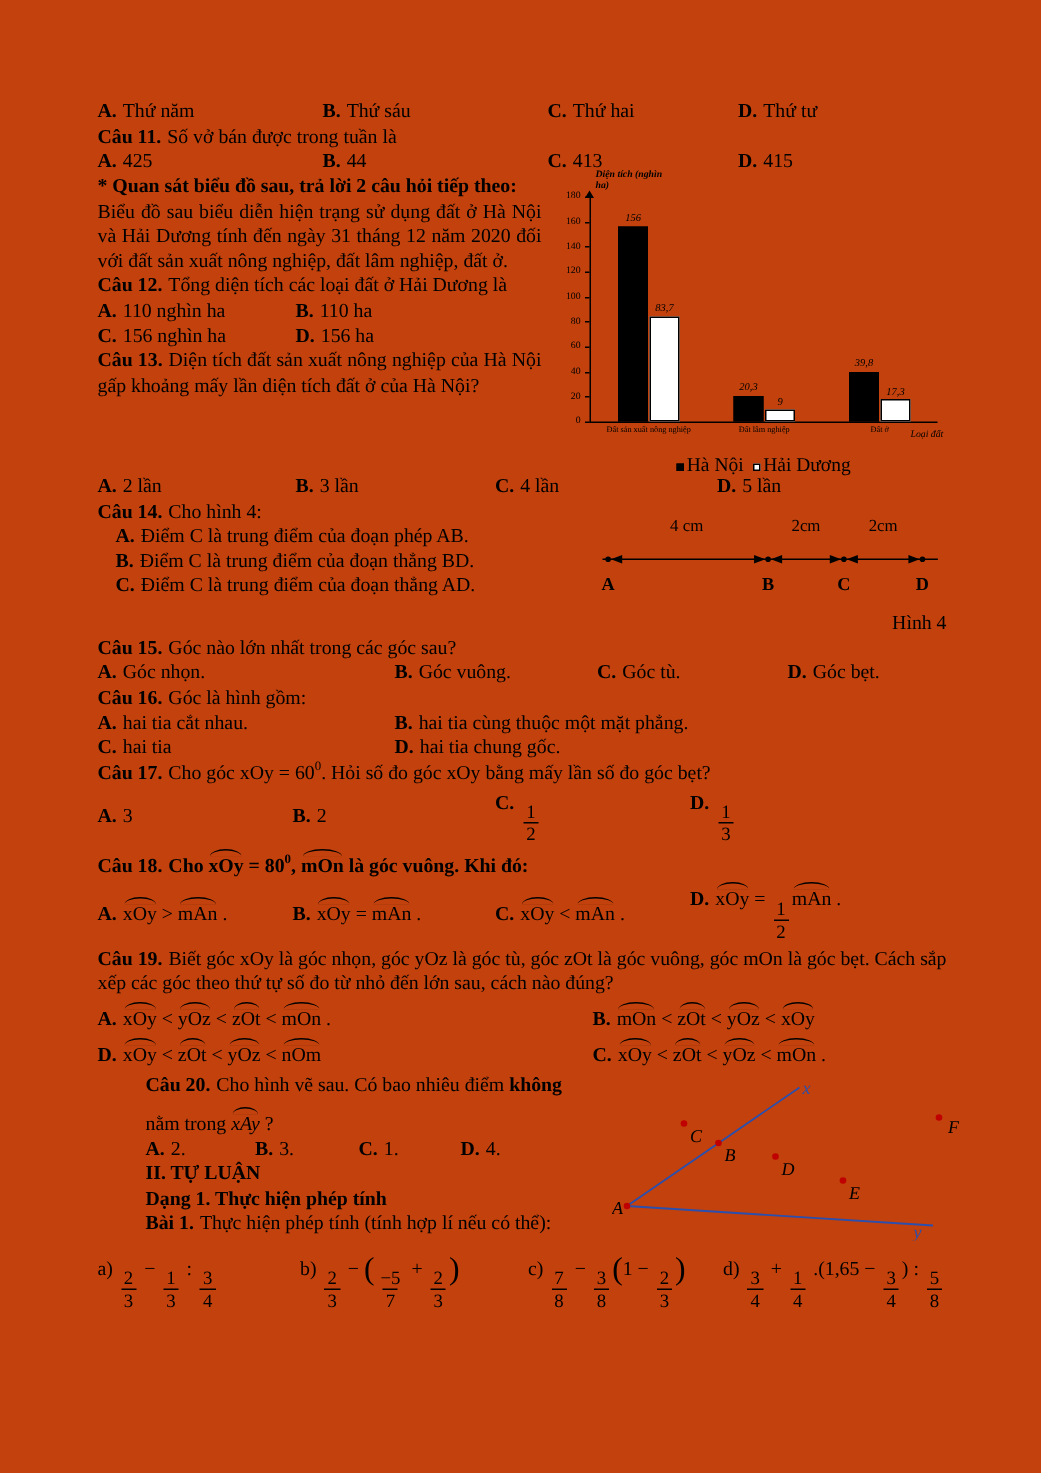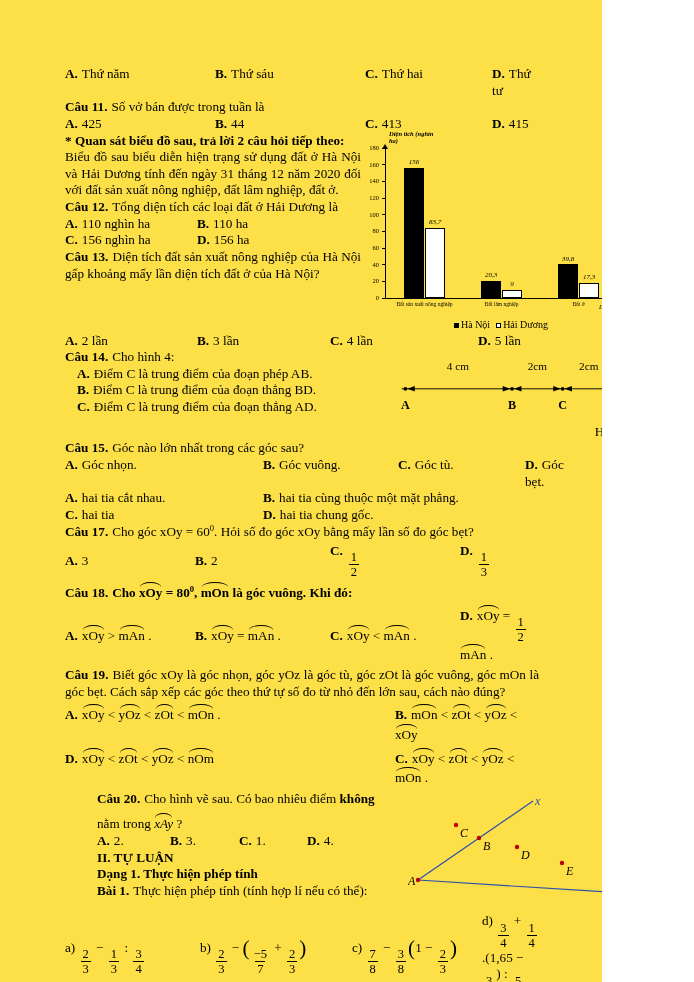--- a/index.html
+++ b/index.html
@@ -1,19 +1,19 @@
 <!DOCTYPE html>
 <html><head>
 <meta charset="utf-8">
 <style>
   * { box-sizing: border-box; }
   html,body { margin:0; padding:0; background:#ffffff; }
   .page {
-    position:relative; width:602px; height:982px; overflow:hidden;
-    background:#fde047; color:#000;
+    position:relative; width:694px; height:982px; overflow:hidden;
+    background:#c2410c; color:#000;
     font-family:"Liberation Serif", serif;
     font-size:13.2px; line-height:1.26;
     padding:66px 63px 0 65px;
   }
   .row { display:grid; }
   .r4a { grid-template-columns:150px 150px 127px 1fr; }
   .r4b { grid-template-columns:132px 133px 148px 1fr; }
   .r4c { grid-template-columns:198px 135px 127px 1fr; }
   .r4d { grid-template-columns:130px 135px 130px 1fr; }
   .r4e { grid-template-columns:73px 69px 68px 1fr; }
@@ -60,21 +60,21 @@
     border:3px solid transparent; border-bottom:5px solid #000; }
   .bgroup { position:relative; flex:1; display:flex; align-items:flex-end; justify-content:center; height:100%; }
   .bpair { display:flex; align-items:flex-end; gap:1px; }
   .bwrap { display:flex; flex-direction:column; align-items:center; }
   .bval { font-size:7px; font-style:italic; margin-bottom:1px; white-space:nowrap; }
   .bar { width:20px; border:1px solid #000; }
   .bcat { position:absolute; top:100%; margin-top:3px; font-size:5.5px; white-space:nowrap;
     left:50%; transform:translateX(-50%); }
   .chart-xlabel { position:absolute; right:0; top:170px; width:24px;
     font-size:6.5px; font-style:italic; line-height:1.1; }
-  .legend { position:absolute; left:24px; top:186px; width:232px; text-align:center; font-size:10px; }
+  .legend { position:absolute; left:24px; top:186px; width:232px; text-align:center; font-size:13px; }
   .lgitem { margin:0 3px; white-space:nowrap; }
   .lgsq { display:inline-block; width:5px; height:5px; border:1px solid #000; margin-right:2px; }
 
   
   .fig4 { margin-left:auto; width:236px; padding-top:8px; flex:none; }
   .figcap { text-align:right; margin-top:4px; }
   .fig20wrap { margin-left:auto; width:255px; padding-top:4px; flex:none; }
   svg text { font-family:"Liberation Serif", serif; }
 </style>
 </head>
@@ -231,20 +231,21 @@
   </div>
 
   <div class="qline"><b class="ql">Câu 15.</b><span>Góc nào lớn nhất trong các góc sau?</span></div>
   <div class="row r4c">
     <span class="opt"><b class="ok">A.</b><span>Góc nhọn.</span></span>
     <span class="opt"><b class="ok">B.</b><span>Góc vuông.</span></span>
     <span class="opt"><b class="ok">C.</b><span>Góc tù.</span></span>
     <span class="opt"><b class="ok">D.</b><span>Góc bẹt.</span></span>
   </div>
 
+  <div class="qline"><b class="ql">Câu 16.</b><span>Góc là hình gồm:</span></div>
   <div class="row r2a">
     <span class="opt"><b class="ok">A.</b><span>hai tia cắt nhau.</span></span>
     <span class="opt"><b class="ok">B.</b><span>hai tia cùng thuộc một mặt phẳng.</span></span>
   </div>
   <div class="row r2a">
     <span class="opt"><b class="ok">C.</b><span>hai tia</span></span>
     <span class="opt"><b class="ok">D.</b><span>hai tia chung gốc.</span></span>
   </div>
 
   <div class="qline"><b class="ql">Câu 17.</b><span><span class="">Cho góc xOy = 60</span><span class="msup">0</span><span class="">. Hỏi số đo góc xOy bằng mấy lần số đo góc bẹt?</span></span></div>

